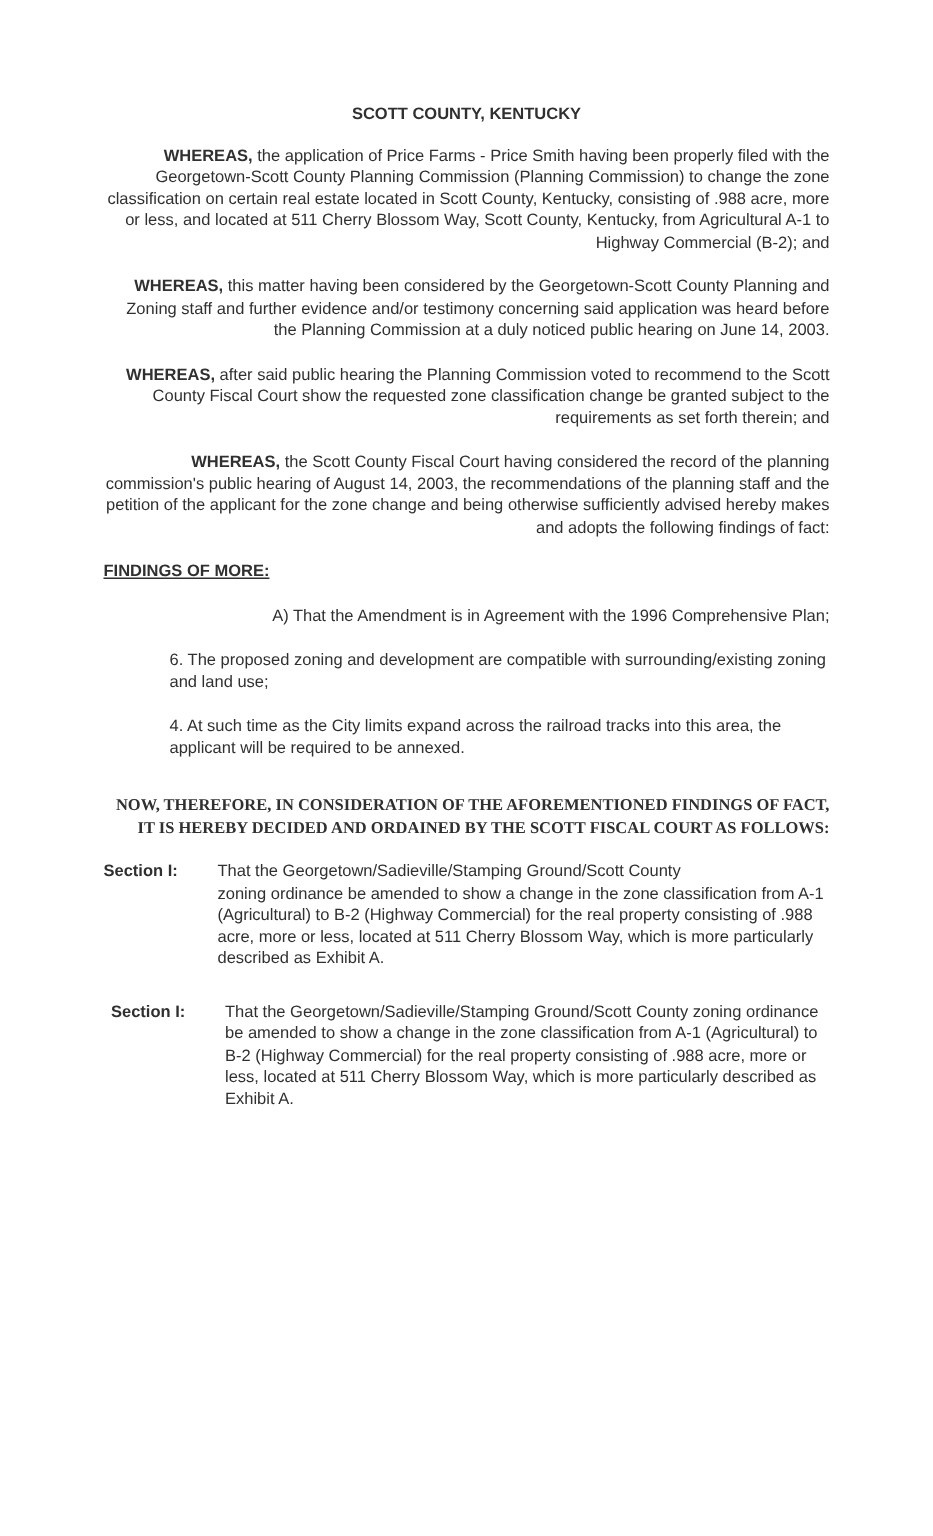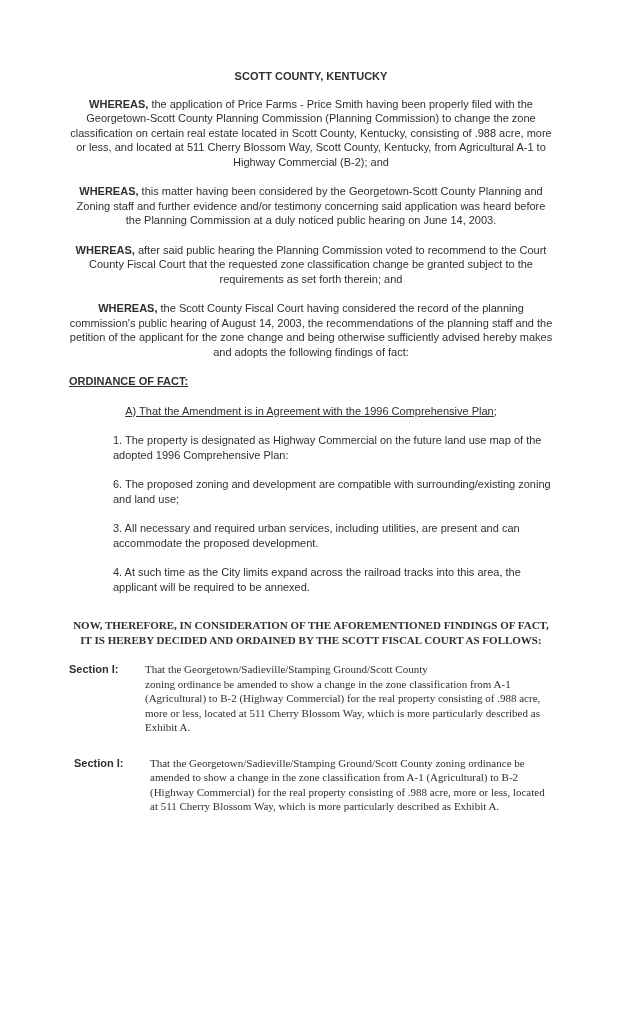--- a/index.html
+++ b/index.html
@@ -25,28 +25,28 @@
     font-weight: bold;
     margin-bottom: 13px;
   }
   .title-para {
     font-weight: bold;
     text-align: justify;
     margin: 0 0 18px 0;
   }
   p.body-para {
     margin: 0 0 15px 0;
-    text-align: center;
+    text-align: right;
   }
   .findings-heading {
     font-weight: bold;
     margin: 0 0 15px 0;
   }
   .findings-heading .u { text-decoration: underline; }
-  .finding-a { margin: 0; text-decoration: underline; }
+  .finding-a { margin: 0; }
   .finding-a-sub {
     margin: 0 0 16px 0;
     padding-left: 32px;
   }
   .finding-item {
     margin: 0 0 15px 0;
     padding-left: 44px;
   }
   .finding-item.last { margin-bottom: 24px; }
   .ordained {
@@ -61,50 +61,47 @@
     justify-content: space-between;
   }
   .section-row.indent2 { margin-left: 5px; }
   .section-label {
     font-weight: bold;
     flex: 0 0 76px;
   }
   .section-body {
     flex: 1 1 auto;
     white-space: pre-line;
-    font-family: Liberation Serif, serif;
   }
   b { font-weight: bold; }
 </style>
 </head>
 <body>
 
 <div class="page">
   <div class="content">
 
     <div class="doc-header">
       <div>SCOTT COUNTY, KENTUCKY</div>
     </div>
 
 
     <p class="body-para"><b>WHEREAS,</b><span> the application of Price Farms - Price Smith having been properly filed with the Georgetown-Scott County Planning Commission (Planning Commission) to change the zone classification on certain real estate located in Scott County, Kentucky, consisting of .988 acre, more or less, and located at 511 Cherry Blossom Way, Scott County, Kentucky, from Agricultural A-1 to Highway Commercial (B-2); and</span></p>
 
     <p class="body-para"><b>WHEREAS,</b><span> this matter having been considered by the Georgetown-Scott County Planning and Zoning staff and further evidence and/or testimony concerning said application was heard before the Planning Commission at a duly noticed public hearing on June 14, 2003.</span></p>
 
-    <p class="body-para"><b>WHEREAS,</b><span> after said public hearing the Planning Commission voted to recommend to the Court County Fiscal Court that the requested zone classification change be granted subject to the requirements as set forth therein; and</span></p>
+    <p class="body-para"><b>WHEREAS,</b><span> after said public hearing the Planning Commission voted to recommend to the Scott County Fiscal Court show the requested zone classification change be granted subject to the requirements as set forth therein; and</span></p>
 
     <p class="body-para"><b>WHEREAS,</b><span> the Scott County Fiscal Court having considered the record of the planning commission's public hearing of August 14, 2003, the recommendations of the planning staff and the petition of the applicant for the zone change and being otherwise sufficiently advised hereby makes and adopts the following findings of fact:</span></p>
 
-    <p class="findings-heading"><span class="u">ORDINANCE OF FACT:</span></p>
+    <p class="findings-heading"><span class="u">FINDINGS OF MORE:</span></p>
 
     <p class="body-para finding-a">A) That the Amendment is in Agreement with the 1996 Comprehensive Plan;</p>
 
-    <p class="finding-item">1. The property is designated as Highway Commercial on the future land use map of the adopted 1996 Comprehensive Plan:</p>
     <p class="finding-item">6. The proposed zoning and development are compatible with surrounding/existing zoning and land use;</p>
-    <p class="finding-item">3. All necessary and required urban services, including utilities, are present and can accommodate the proposed development.</p>
     <p class="finding-item last">4. At such time as the City limits expand across the railroad tracks into this area, the applicant will be required to be annexed.</p>
 
     <p class="body-para ordained">NOW, THEREFORE, IN CONSIDERATION OF THE AFOREMENTIONED FINDINGS OF FACT, IT IS HEREBY DECIDED AND ORDAINED BY THE SCOTT FISCAL COURT AS FOLLOWS:</p>
 
     <div class="section-row">
       <span class="section-label">Section I:</span>
       <span class="section-body">That the Georgetown/Sadieville/Stamping Ground/Scott County
 zoning ordinance be amended to show a change in the zone classification from A-1 (Agricultural) to B-2 (Highway Commercial) for the real property consisting of .988 acre, more or less, located at 511 Cherry Blossom Way, which is more particularly described as Exhibit A.</span>
     </div>
 

